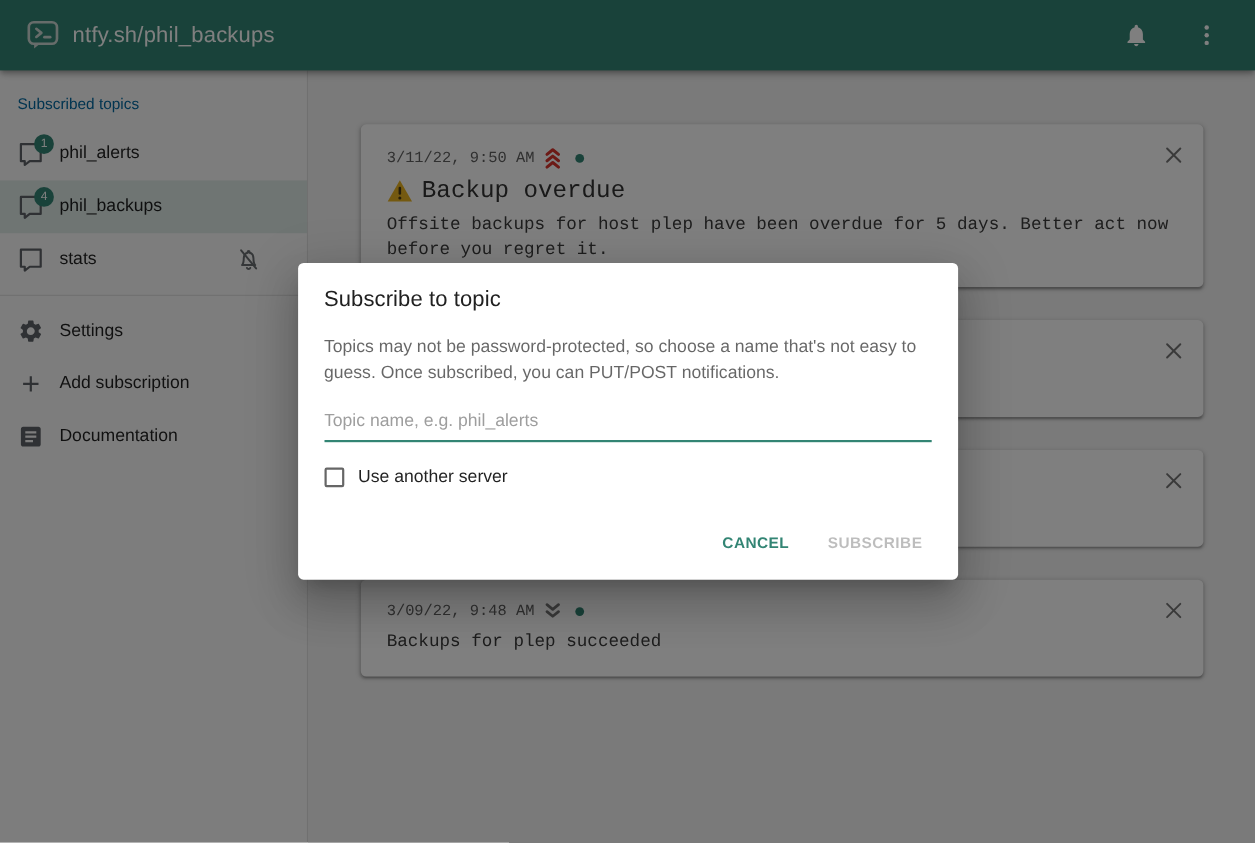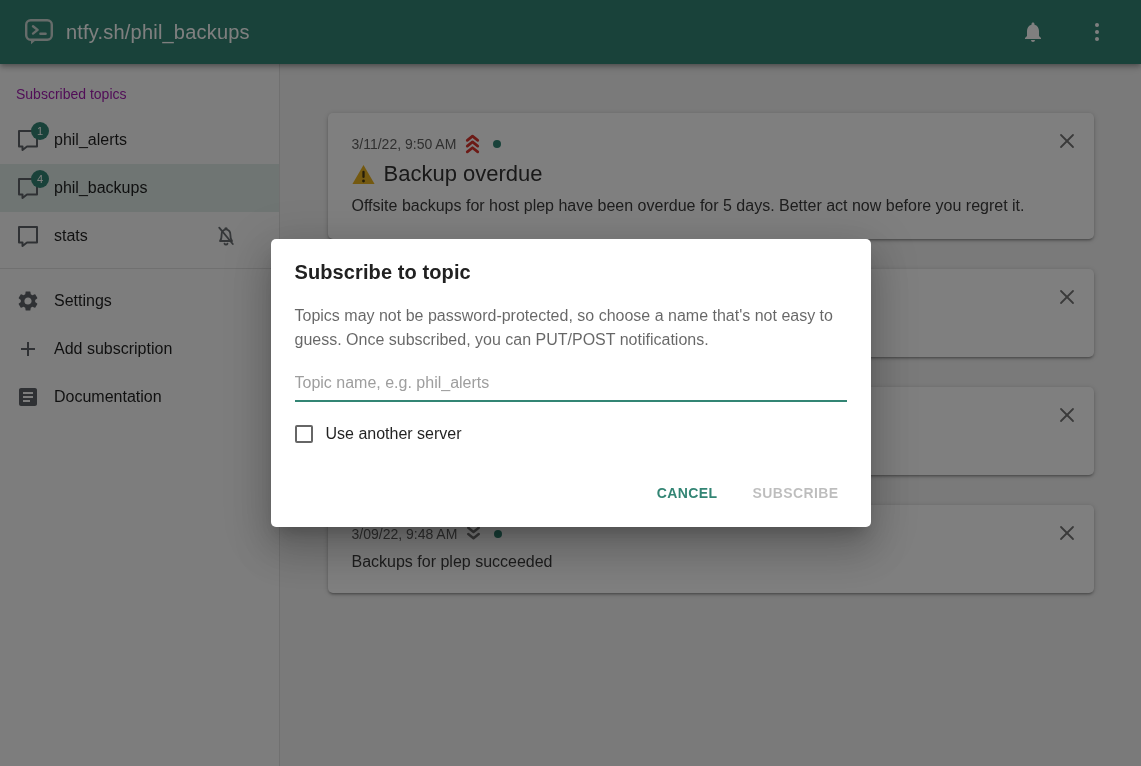--- a/index.html
+++ b/index.html
@@ -23,21 +23,21 @@
   .appbar-title{color:#fff;font-size:20px;font-weight:500;letter-spacing:.2px;}
   .appbar-right{margin-left:auto;display:flex;align-items:center;gap:24px;}
   .iconbtn{width:40px;height:40px;border:none;background:transparent;border-radius:50%;
     display:flex;align-items:center;justify-content:center;cursor:pointer;}
 
   
   .sidebar{
     position:absolute;top:64px;left:0;width:280px;height:702px;
     background:#fbfbfb;border-right:1px solid #e0e0e0;z-index:1;
   }
-  .subheader{padding:22px 16px 14px 16px;font-size:14px;font-weight:500;color:#a21caf;}
+  .subheader{padding:22px 16px 14px 16px;font-size:14px;font-weight:500;color:#0369a1;}
   .nav-item{height:48px;display:flex;align-items:center;padding:0 16px;cursor:pointer;position:relative;}
   .nav-item.selected{background:rgba(51,133,116,.14);}
   .nav-icon{width:24px;height:24px;flex:none;position:relative;margin-right:14px;}
   .nav-label{font-size:16px;color:rgba(0,0,0,.87);}
   .badge{
     position:absolute;top:-6px;right:-9px;min-width:18px;height:18px;border-radius:9px;
     background:var(--accent);color:#fff;font-size:11px;font-weight:500;
     display:flex;align-items:center;justify-content:center;padding:0 4px;
   }
   .mute-icon{margin-left:auto;margin-right:26px;width:22px;height:22px;}
@@ -45,40 +45,41 @@
 
   
   .main{
     position:absolute;top:64px;left:280px;width:861px;height:702px;
     padding:49px 47px;display:flex;flex-direction:column;gap:30px;align-items:center;
   }
   .card{
     width:766px;background:#fff;border-radius:5px;position:relative;
     box-shadow:0 2px 2px 0 rgba(0,0,0,.14),0 3px 1px -2px rgba(0,0,0,.12),0 1px 5px 0 rgba(0,0,0,.2);
     padding:20px 24px 22px 24px;
+    font-family:Liberation Mono, monospace;
   }
   .card.short{height:88px;}
   .card-close{position:absolute;top:8px;right:7px;}
   .meta-row{display:flex;align-items:center;gap:6px;}
   .meta-time{font-size:14px;color:var(--text-secondary);}
   .new-dot{width:8px;height:8px;border-radius:50%;background:var(--accent);margin-left:4px;}
   .card-title-row{display:flex;align-items:center;gap:9px;margin-top:7px;}
   .card-title{font-size:22px;color:#333;}
   .card-message{font-size:16px;color:#3c3c3c;margin-top:7px;line-height:1.45;}
   .card .single-message{margin-top:8px;}
 
   
   .backdrop{position:absolute;inset:0;background:rgba(0,0,0,.5);z-index:50;}
   .dialog{
     position:absolute;left:50%;top:50%;transform:translate(-50%,-50%);
     width:600px;background:#fff;border-radius:5px;z-index:60;
     box-shadow:0 11px 15px -7px rgba(0,0,0,.2),0 24px 38px 3px rgba(0,0,0,.14),0 9px 46px 8px rgba(0,0,0,.12);
     padding:22px 24px 14px 24px;
   }
-  .dialog-title{font-size:20px;font-weight:700;color:#212121;letter-spacing:.1px;}
+  .dialog-title{font-size:20px;font-weight:400;color:#212121;letter-spacing:.1px;}
   .dialog-desc{margin-top:20px;font-size:16px;color:rgba(0,0,0,.6);line-height:24px;}
   .topic-input{
     margin-top:16px;width:100%;border:none;outline:none;
     border-bottom:2px solid var(--accent);
     font-size:16px;color:#701a75;padding:6px 0 8px 0;
     font-family:"Liberation Sans","DejaVu Sans",sans-serif;background:transparent;
   }
   .topic-input::placeholder{color:#9e9e9e;opacity:1;}
   .checkbox-row{margin-top:23px;display:flex;align-items:center;gap:13px;cursor:pointer;}
   .checkbox-box{

